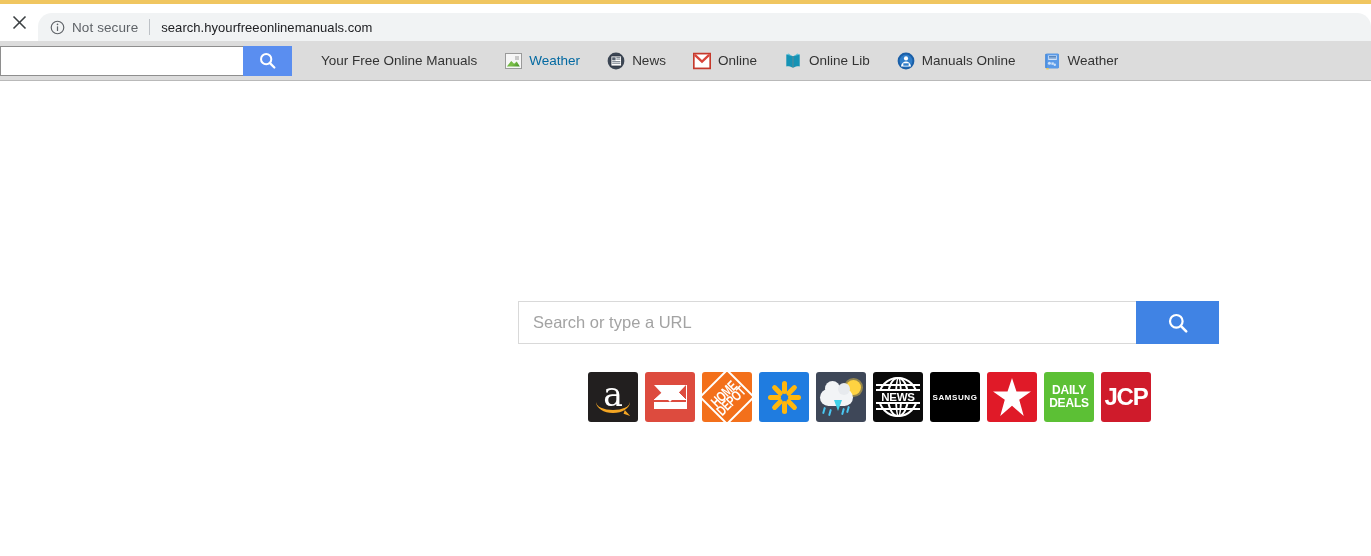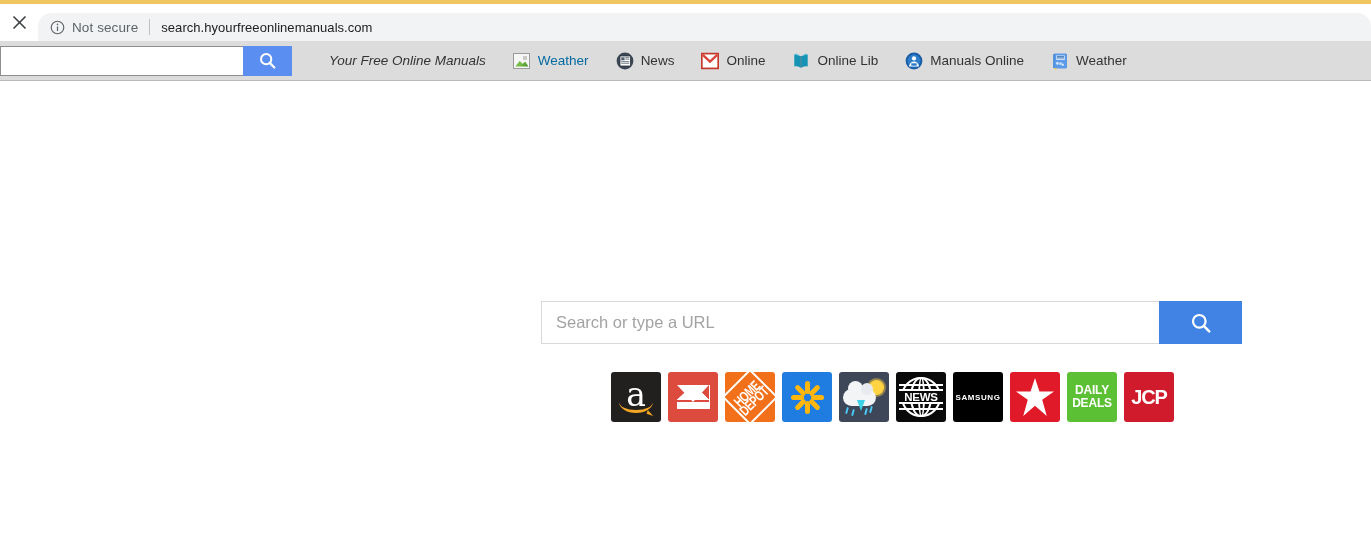--- a/index.html
+++ b/index.html
@@ -120,21 +120,21 @@
     font-size: 13.5px;
     color: #333333;
     margin-left: 7px;
   }
   .bookmark-label.bold { font-weight: normal; color: #0369a1; }
   .bm-favicon {
     width: 18px; height: 18px;
     display: flex; align-items: center; justify-content: center;
     flex: 0 0 18px;
   }
-  #bookmark-first { margin-left: 8px; padding-left: 0; font-style: italic; }
+  #bookmark-first { margin-left: 0; padding-left: 0; }
 
   
   .broken-img-ico {
     width: 17px; height: 16px;
     border: 1px solid #9a9a9a;
     background: #f6f6f6;
     position: relative;
     overflow: hidden;
   }
   .broken-img-ico::before {
@@ -155,21 +155,21 @@
 
   
   #page-body {
     height: calc(556px - 4px - 37px - 41px);
     background: #ffffff;
     position: relative;
   }
 
   #center-stack {
     position: absolute;
-    left: 541px;
+    left: 518px;
     top: 220px;
     width: 701px;
   }
 
   #main-search-row {
     display: flex;
     height: 43px;
   }
   #main-search-input {
     flex: 1;
@@ -423,21 +423,21 @@
     font-weight: bold;
     line-height: 13px;
     text-align: center;
     letter-spacing: -0.2px;
   }
 
   
   .tile-jcp { background: #cf1b2b; }
   .jcp-text {
     color: #ffffff;
-    font-size: 20px;
+    font-size: 24px;
     font-weight: bold;
     letter-spacing: -1.2px;
     font-family: "Liberation Sans", sans-serif;
     text-align: right;
   }
 </style>
 </head>
 <body>
 
 <div id="gold-strip"></div>

